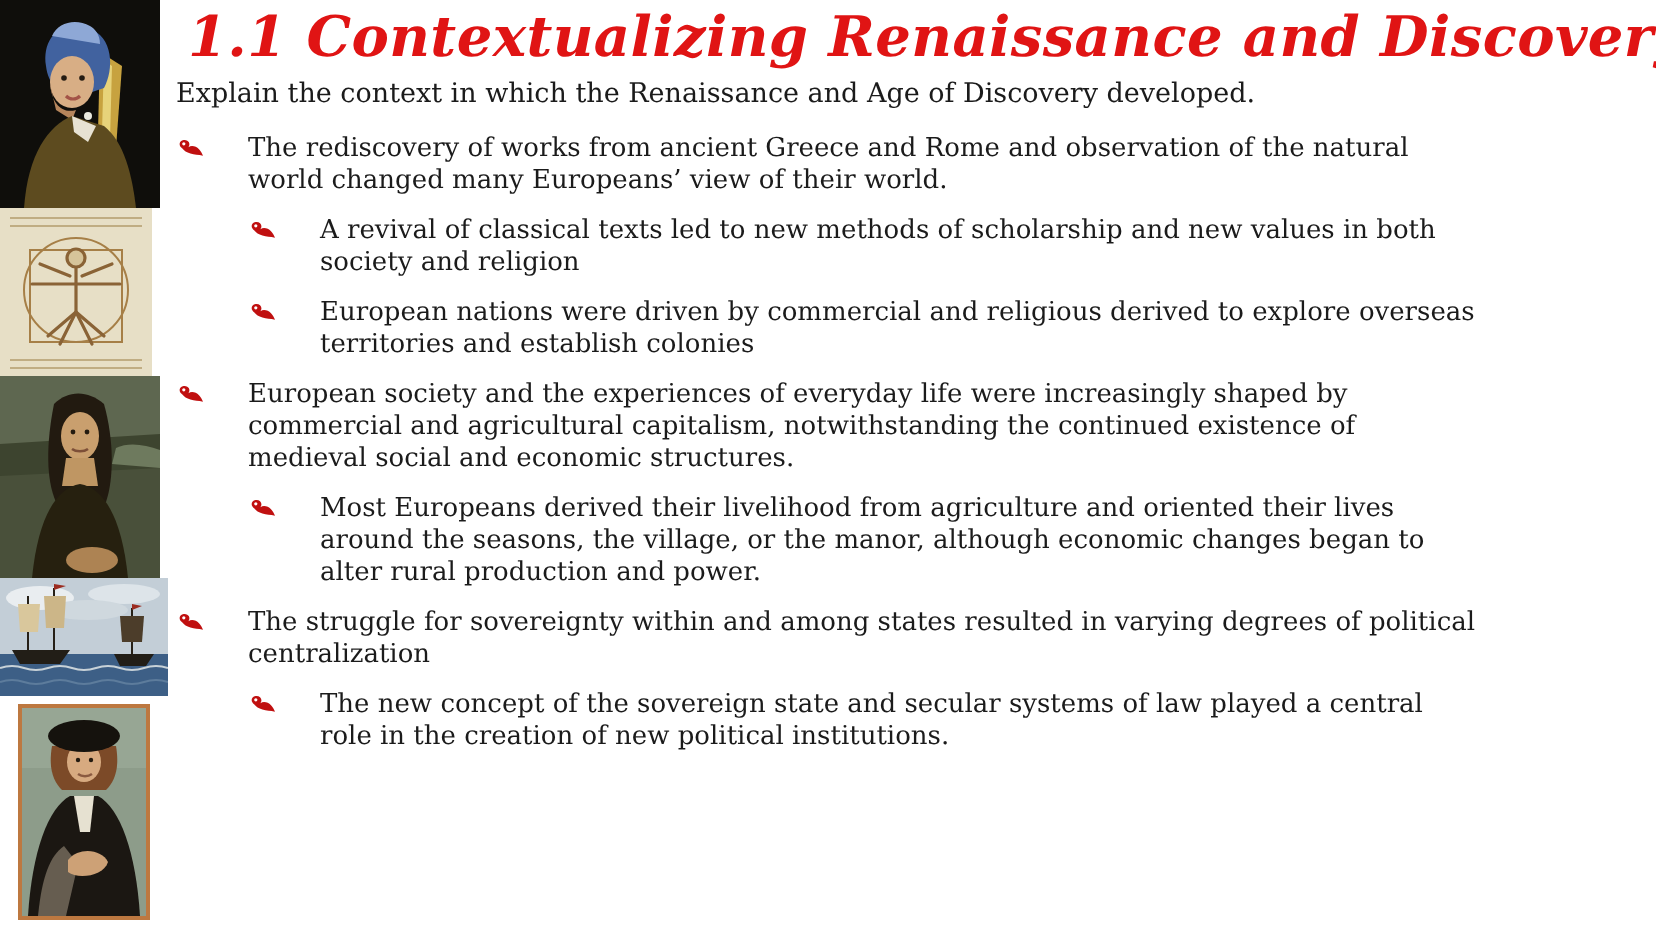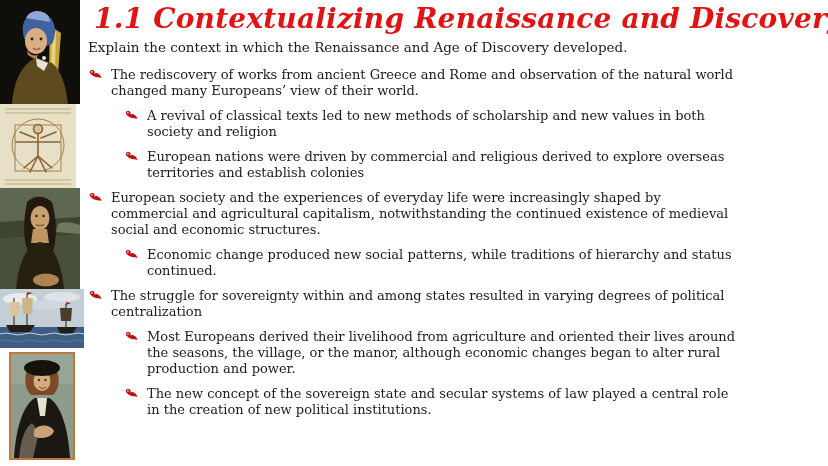--- a/index.html
+++ b/index.html
@@ -19,21 +19,21 @@
   .title{
     position:absolute;left:94px;top:0px;margin:0;
     font-size:28px;line-height:38px;font-weight:bold;font-style:italic;
     color:var(--title-color,#e01414);letter-spacing:.2px;white-space:nowrap;
   }
   .subtitle{
     position:absolute;left:88px;top:39px;margin:0;
     font-size:13.5px;line-height:17px;color:var(--text-color,#1b1b1b);
   }
   .bullets{position:absolute;left:88px;top:58px;width:650px;}
-  .brow{display:flex;align-items:flex-start;gap:9px;margin-top:9px;}
+  .brow{display:flex;align-items:flex-start;gap:22px;margin-top:9px;}
   .brow.l2{margin-left:36px;}
   .bicon{flex:0 0 14px;margin-top:2px;}
   .bicon svg{display:block;}
   .btext{font-size:13px;line-height:16px;color:var(--text-color,#1b1b1b);}
 </style>
 </head>
 <body>
 
 <div class="slide" style="--title-color: #e01414; --text-color: #1b1b1b;">
 
@@ -175,44 +175,35 @@
         </span>
         <span class="btext">European society and the experiences of everyday life were increasingly shaped by commercial and agricultural capitalism, notwithstanding the continued existence of medieval social and economic structures.</span>
       </div>
       <div class="brow l2">
         <span class="bicon">
           <svg width="14" height="11" viewBox="0 0 14 11">
             <path d="M3.2 5.2 C1.1 4 1.5 1.3 3.8 1 C6.2 0.7 7.5 2.8 6.2 4.6 C7.8 3.5 10 4.1 11.5 5.6 C12.4 6.5 13 7.6 13.5 8.9 C11.2 8.3 9.2 8.6 7.2 7.8 C5.3 7.1 4 6.3 3.2 5.2 Z" fill="#c01010"></path>
             <circle cx="3.9" cy="2.9" r="0.8" fill="#ffffff"></circle>
           </svg>
         </span>
-        <span class="btext">Economic change produced new social patterns, while traditions of hierarchy and status continued.</span>
+        <span class="btext">Most Europeans derived their livelihood from agriculture and oriented their lives around the seasons, the village, or the manor, although economic changes began to alter rural production and power.</span>
       </div>
       <div class="brow l1">
         <span class="bicon">
           <svg width="14" height="11" viewBox="0 0 14 11">
             <path d="M3.2 5.2 C1.1 4 1.5 1.3 3.8 1 C6.2 0.7 7.5 2.8 6.2 4.6 C7.8 3.5 10 4.1 11.5 5.6 C12.4 6.5 13 7.6 13.5 8.9 C11.2 8.3 9.2 8.6 7.2 7.8 C5.3 7.1 4 6.3 3.2 5.2 Z" fill="#c01010"></path>
             <circle cx="3.9" cy="2.9" r="0.8" fill="#ffffff"></circle>
           </svg>
         </span>
         <span class="btext">The struggle for sovereignty within and among states resulted in varying degrees of political centralization</span>
       </div>
       <div class="brow l2">
         <span class="bicon">
           <svg width="14" height="11" viewBox="0 0 14 11">
             <path d="M3.2 5.2 C1.1 4 1.5 1.3 3.8 1 C6.2 0.7 7.5 2.8 6.2 4.6 C7.8 3.5 10 4.1 11.5 5.6 C12.4 6.5 13 7.6 13.5 8.9 C11.2 8.3 9.2 8.6 7.2 7.8 C5.3 7.1 4 6.3 3.2 5.2 Z" fill="#c01010"></path>
             <circle cx="3.9" cy="2.9" r="0.8" fill="#ffffff"></circle>
           </svg>
         </span>
-        <span class="btext">Most Europeans derived their livelihood from agriculture and oriented their lives around the seasons, the village, or the manor, although economic changes began to alter rural production and power.</span>
-      </div>
-      <div class="brow l2">
-        <span class="bicon">
-          <svg width="14" height="11" viewBox="0 0 14 11">
-            <path d="M3.2 5.2 C1.1 4 1.5 1.3 3.8 1 C6.2 0.7 7.5 2.8 6.2 4.6 C7.8 3.5 10 4.1 11.5 5.6 C12.4 6.5 13 7.6 13.5 8.9 C11.2 8.3 9.2 8.6 7.2 7.8 C5.3 7.1 4 6.3 3.2 5.2 Z" fill="#c01010"></path>
-            <circle cx="3.9" cy="2.9" r="0.8" fill="#ffffff"></circle>
-          </svg>
-        </span>
         <span class="btext">The new concept of the sovereign state and secular systems of law played a central role in the creation of new political institutions.</span>
       </div>
     </div>
 
 </div>
 
 </body></html>

